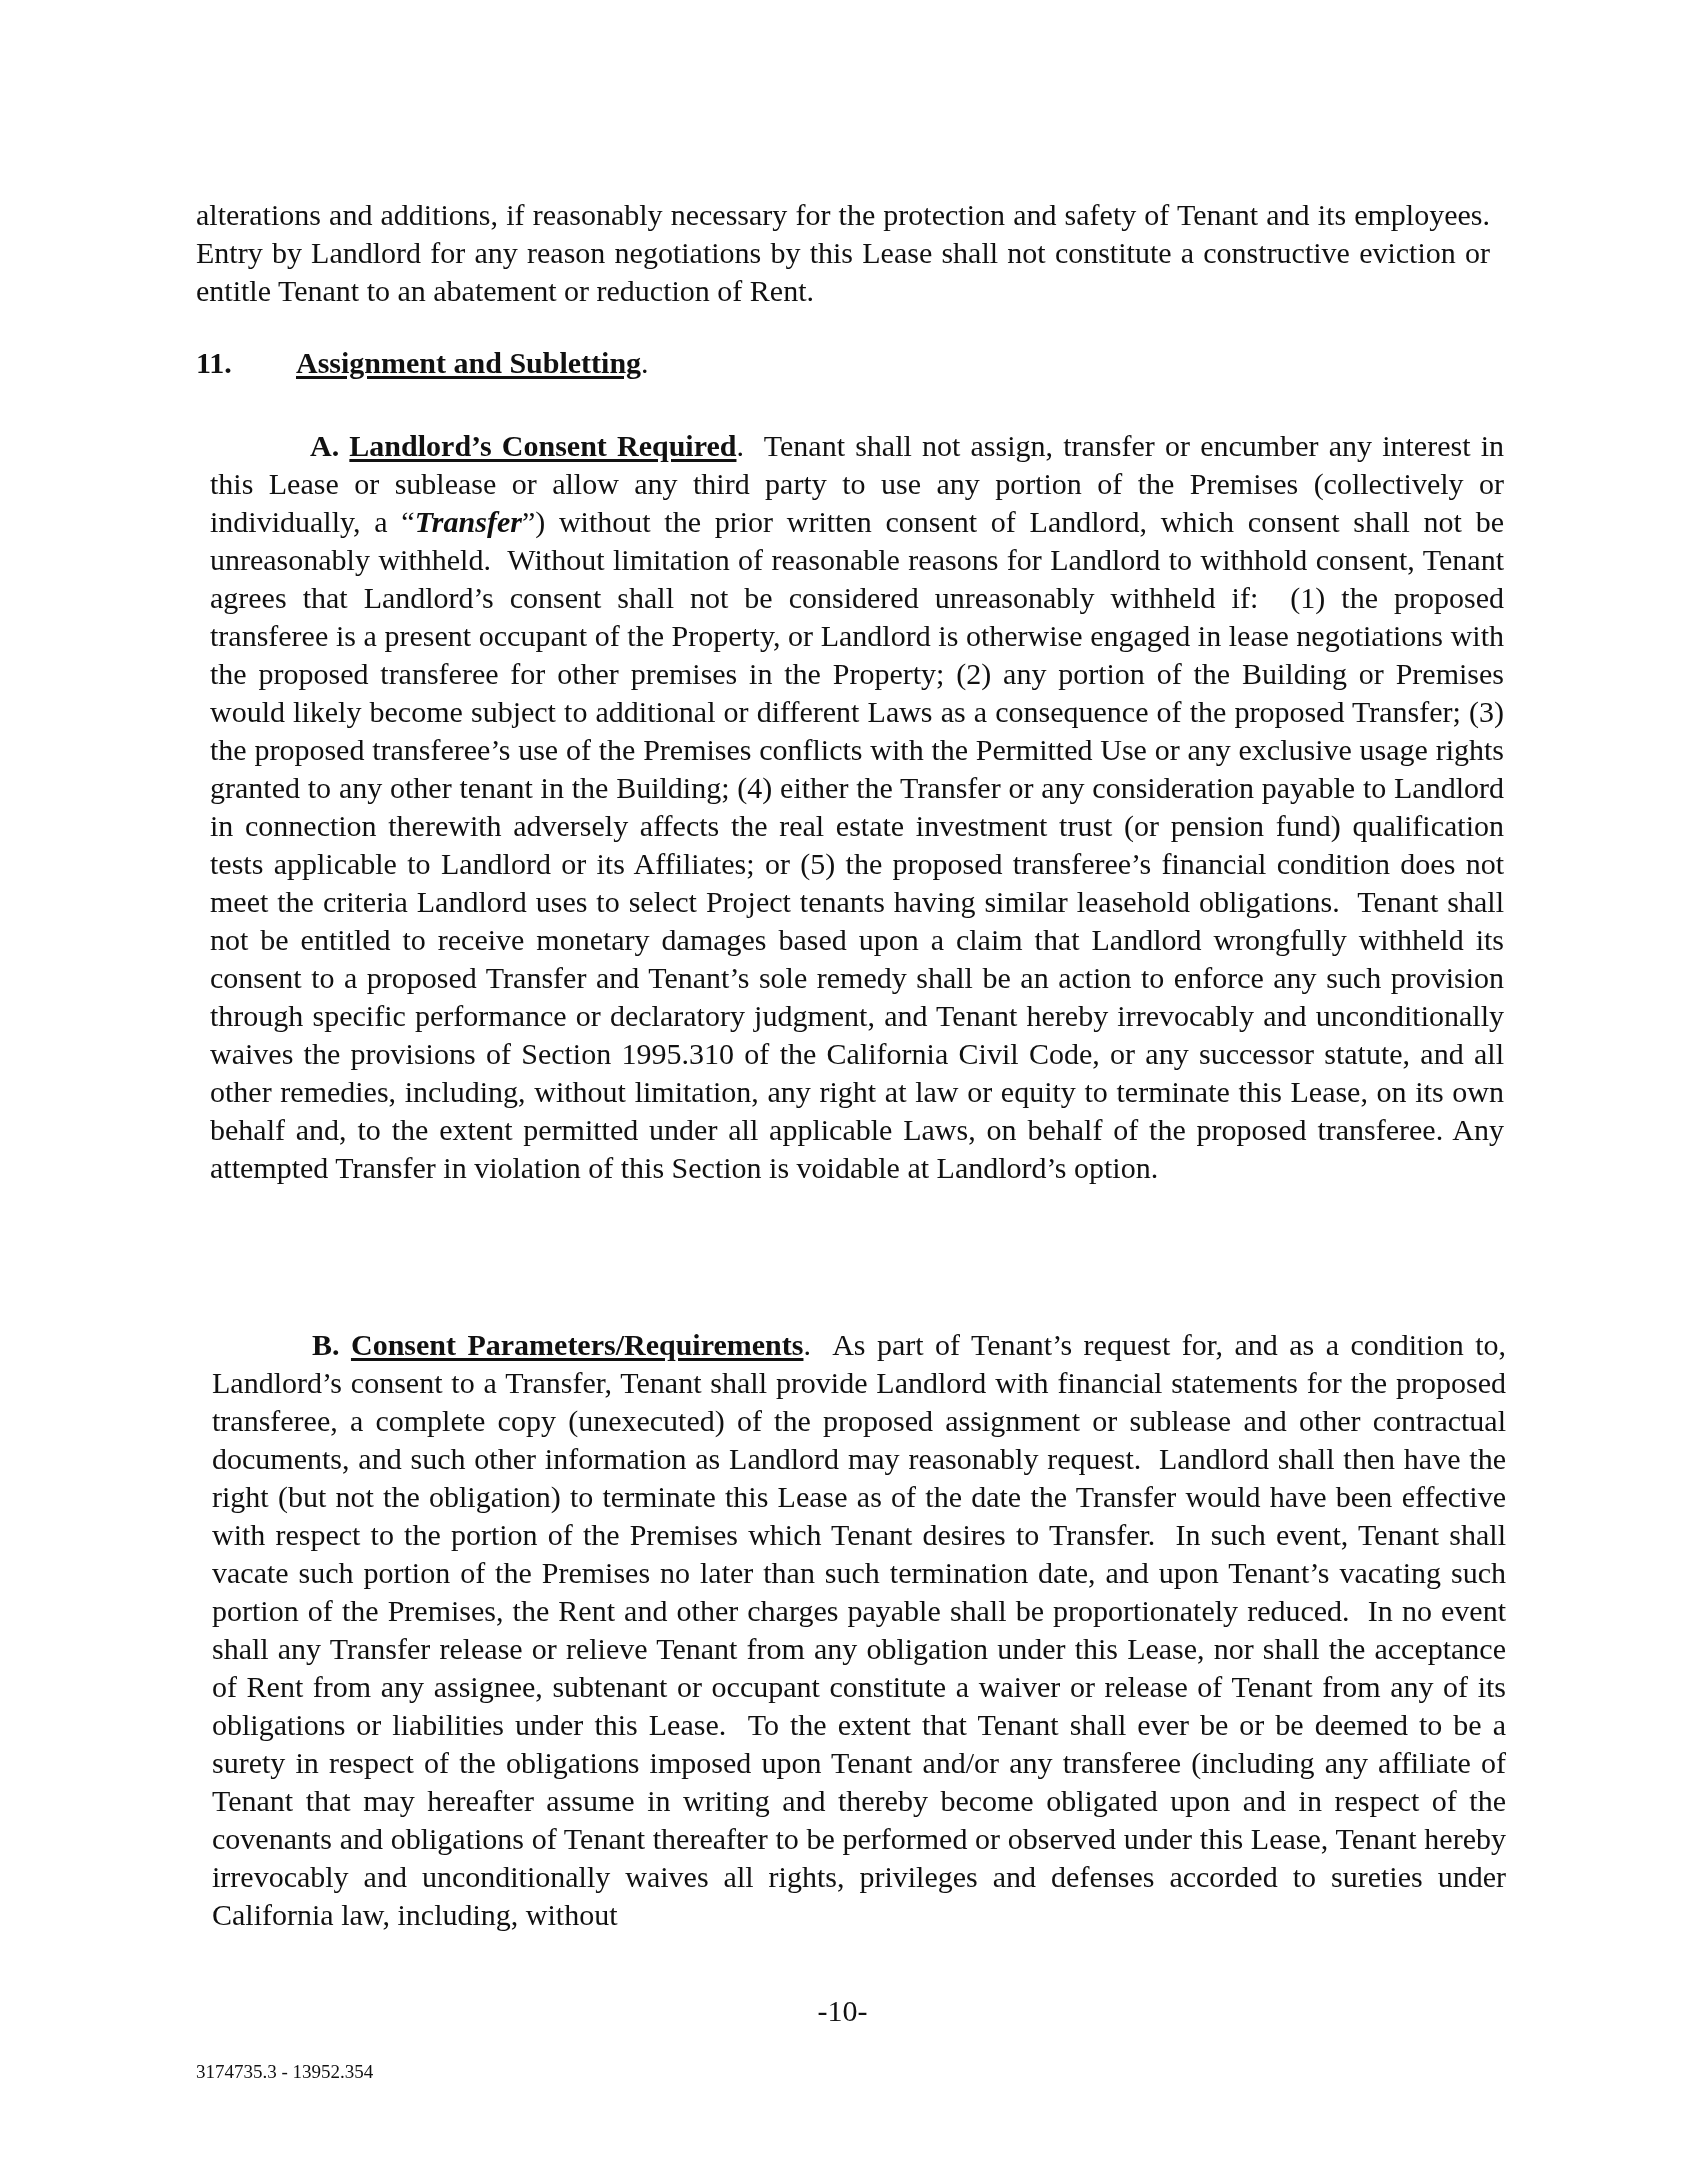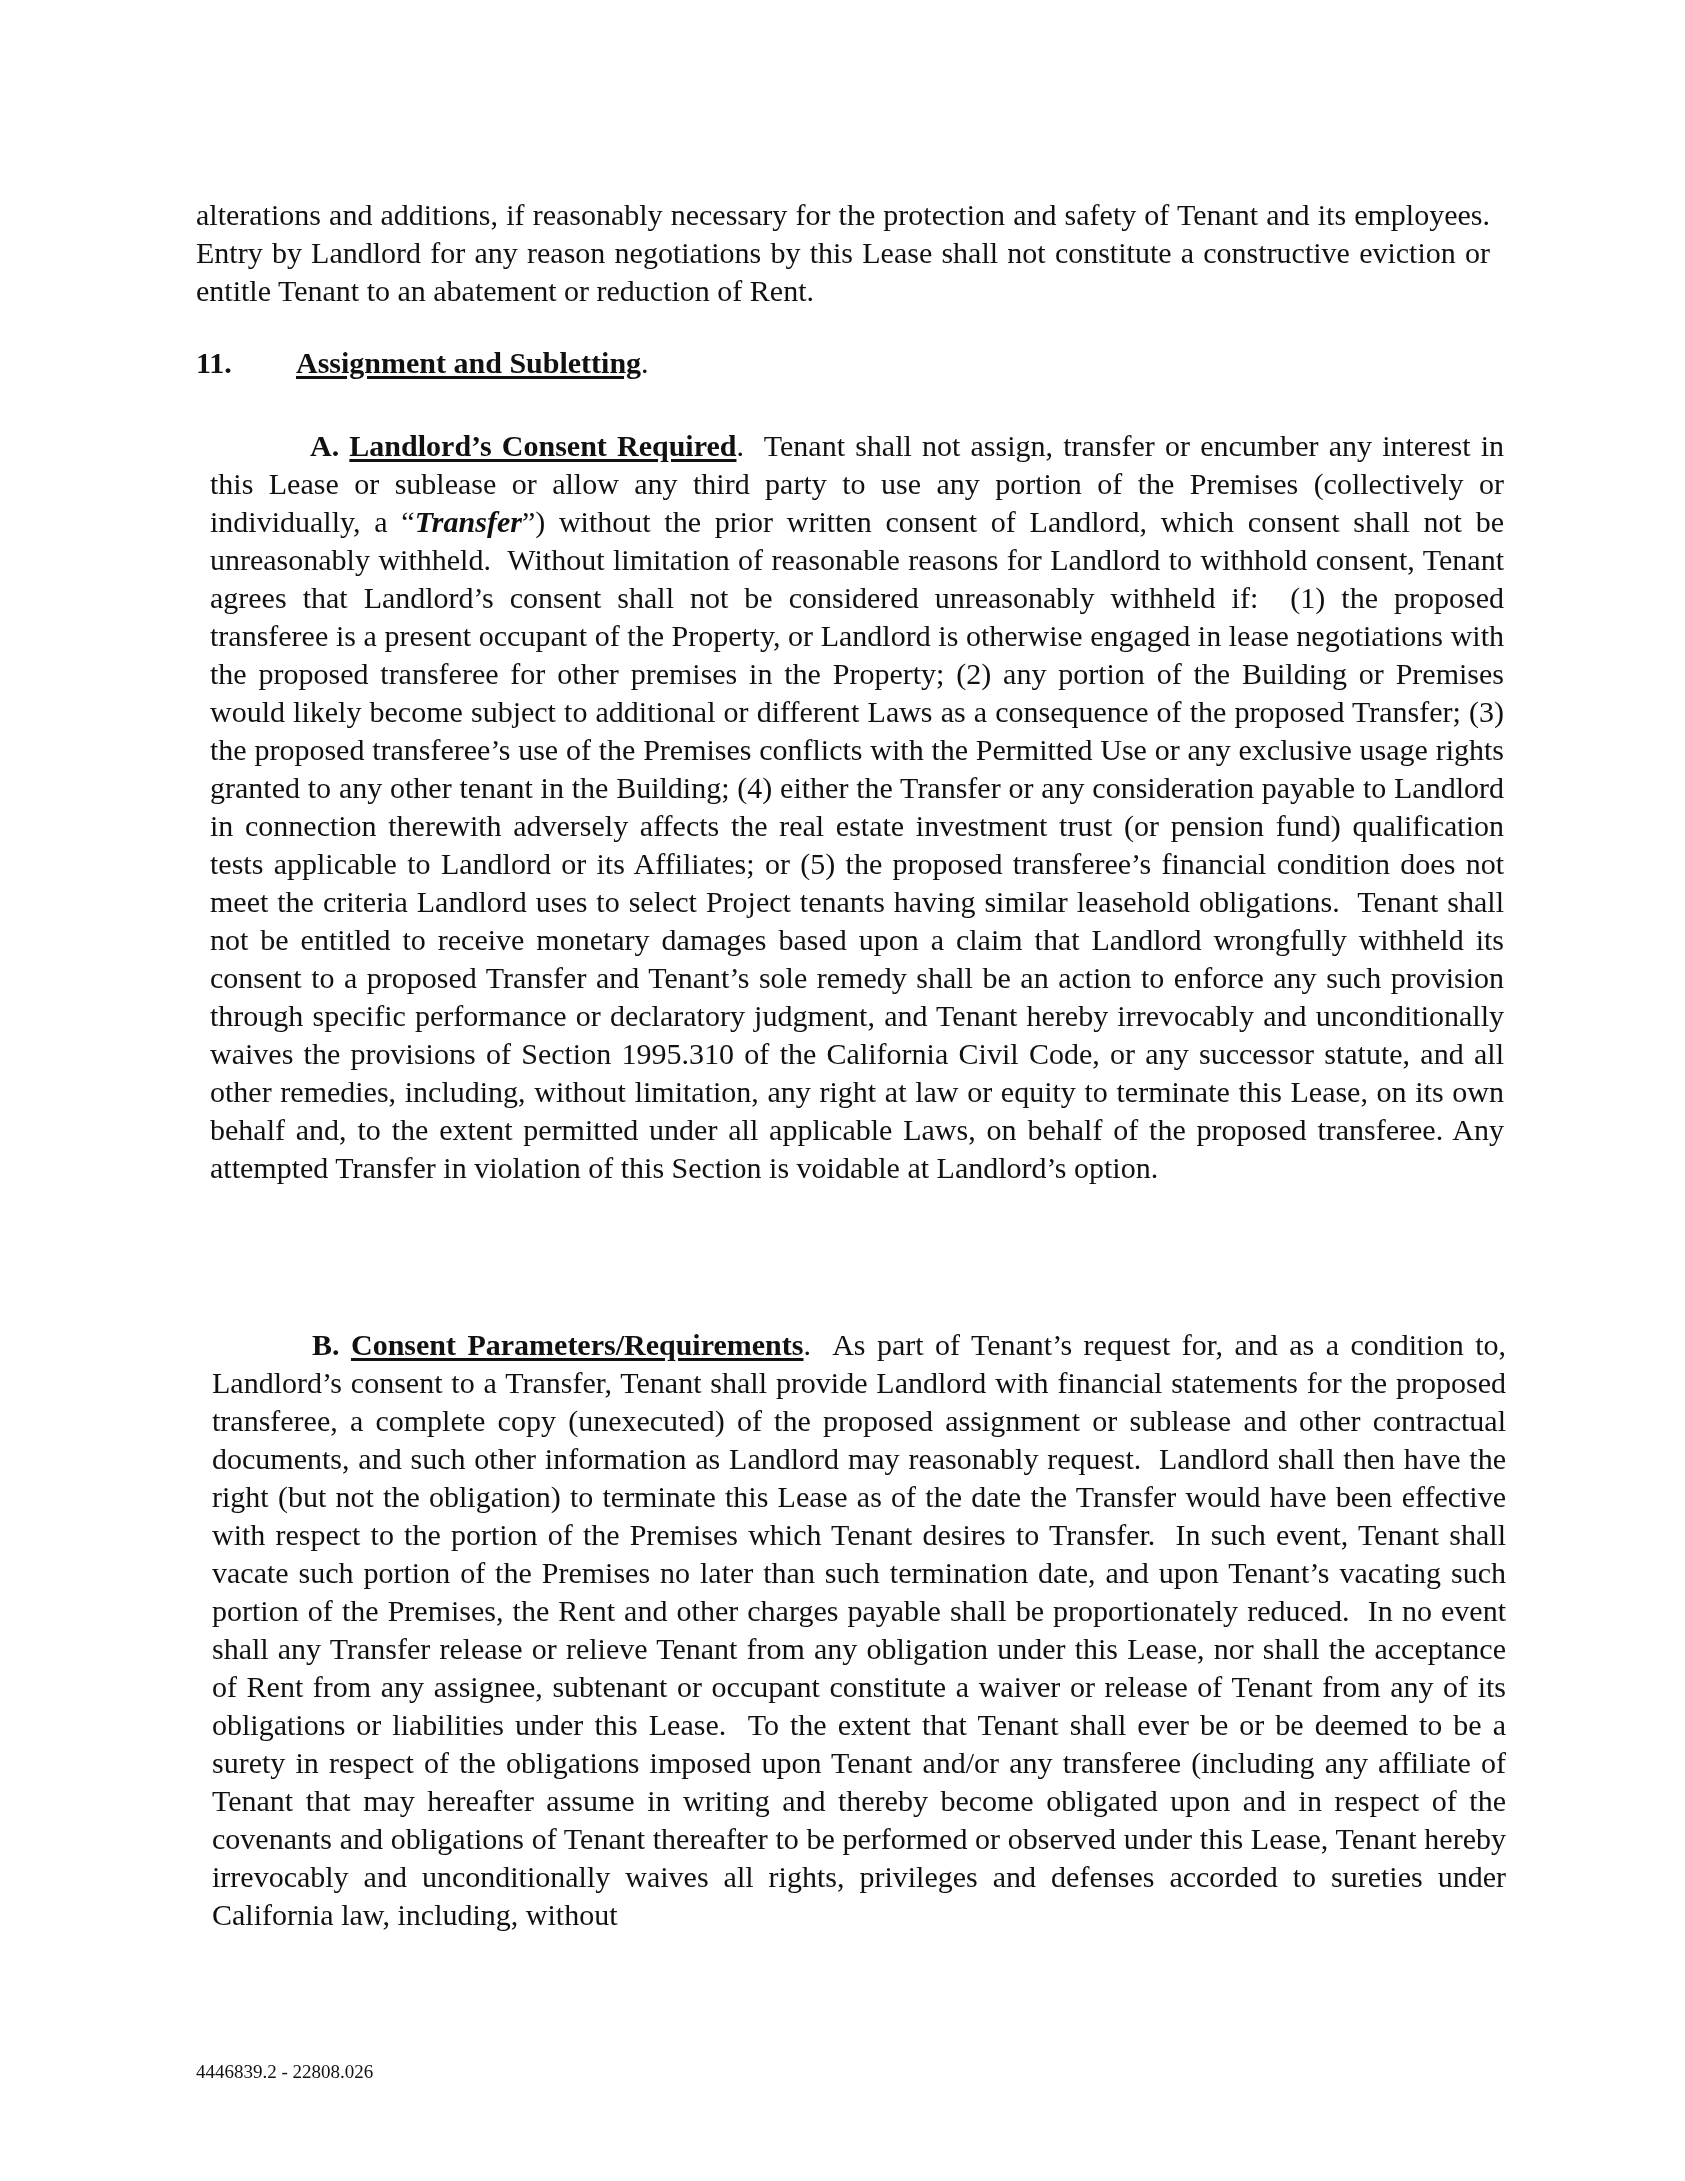--- a/index.html
+++ b/index.html
@@ -35,16 +35,17 @@
   <p class="body-text p-a" style="margin:14px">
     <span class="indent"></span><span class="sub-head">A.</span>
     <span class="sub-head sub-title">Landlord’s Consent Required</span><span>.</span><span style="white-space:pre-wrap">  Tenant shall not assign, transfer or encumber any interest in this Lease or sublease or allow any third party to use any portion of the Premises (collectively or individually, a “</span><span class="defined">Transfer</span><span style="white-space:pre-wrap">”) without the prior written consent of Landlord, which consent shall not be unreasonably withheld.  Without limitation of reasonable reasons for Landlord to withhold consent, Tenant agrees that Landlord’s consent shall not be considered unreasonably withheld if:  (1) the proposed transferee is a present occupant of the Property, or Landlord is otherwise engaged in lease negotiations with the proposed transferee for other premises in the Property; (2) any portion of the Building or Premises would likely become subject to additional or different Laws as a consequence of the proposed Transfer; (3) the proposed transferee’s use of the Premises conflicts with the Permitted Use or any exclusive usage rights granted to any other tenant in the Building; (4) either the Transfer or any consideration payable to Landlord in connection therewith adversely affects the real estate investment trust (or pension fund) qualification tests applicable to Landlord or its Affiliates; or (5) the proposed transferee’s financial condition does not meet the criteria Landlord uses to select Project tenants having similar leasehold obligations.  Tenant shall not be entitled to receive monetary damages based upon a claim that Landlord wrongfully withheld its consent to a proposed Transfer and Tenant’s sole remedy shall be an action to enforce any such provision through specific performance or declaratory judgment, and Tenant hereby irrevocably and unconditionally waives the provisions of Section 1995.310 of the California Civil Code, or any successor statute, and all other remedies, including, without limitation, any right at law or equity to terminate this Lease, on its own behalf and, to the extent permitted under all applicable Laws, on behalf of the proposed transferee. Any attempted Transfer in violation of this Section is voidable at Landlord’s option.</span>
   </p>
 
   <p class="body-text p-b" style="margin:16px">
     <span class="indent"></span><span class="sub-head">B.</span>
     <span class="sub-head sub-title">Consent Parameters/Requirements</span><span>.</span><span style="white-space:pre-wrap">  As part of Tenant’s request for, and as a condition to, Landlord’s consent to a Transfer, Tenant shall provide Landlord with financial statements for the proposed transferee, a complete copy (unexecuted) of the proposed assignment or sublease and other contractual documents, and such other information as Landlord may reasonably request.  Landlord shall then have the right (but not the obligation) to terminate this Lease as of the date the Transfer would have been effective with respect to the portion of the Premises which Tenant desires to Transfer.  In such event, Tenant shall vacate such portion of the Premises no later than such termination date, and upon Tenant’s vacating such portion of the Premises, the Rent and other charges payable shall be proportionately reduced.  In no event shall any Transfer release or relieve Tenant from any obligation under this Lease, nor shall the acceptance of Rent from any assignee, subtenant or occupant constitute a waiver or release of Tenant from any of its obligations or liabilities under this Lease.  To the extent that Tenant shall ever be or be deemed to be a surety in respect of the obligations imposed upon Tenant and/or any transferee (including any affiliate of Tenant that may hereafter assume in writing and thereby become obligated upon and in respect of the covenants and obligations of Tenant thereafter to be performed or observed under this Lease, Tenant hereby irrevocably and unconditionally waives all rights, privileges and defenses accorded to sureties under California law, including, without</span>
   </p>
 
-  <div class="doc-id">4446839.2 - 22808.026</div>
+  <div class="page-num">-10-</div>
+  <div class="doc-id">3174735.3 - 13952.354</div>
 
 </div>
 
 
 </body></html>

